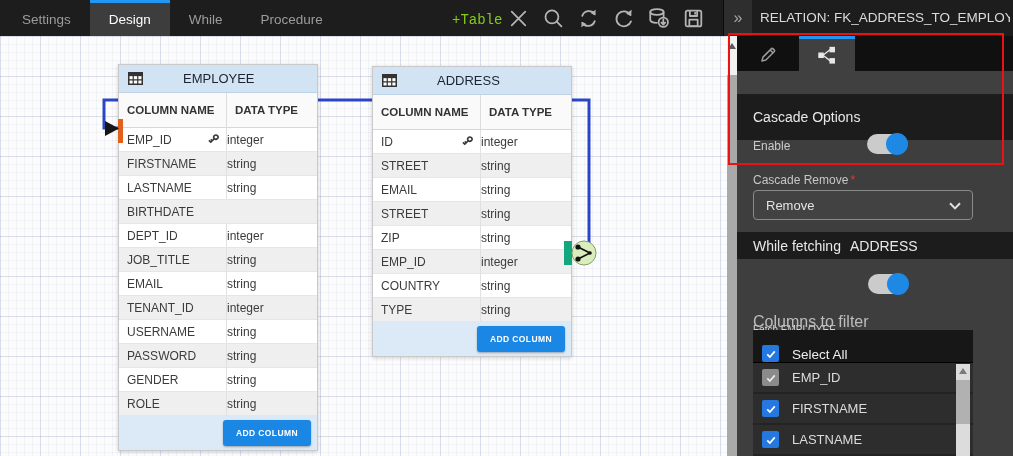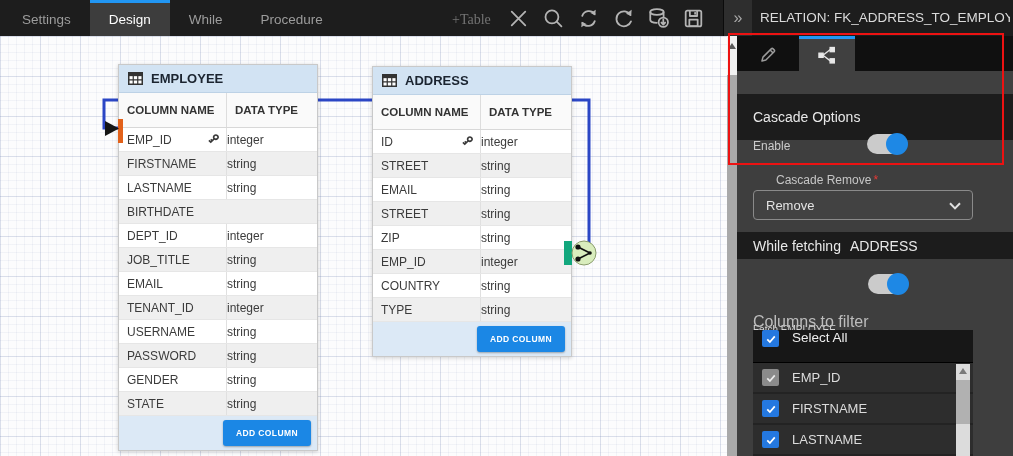--- a/index.html
+++ b/index.html
@@ -6,22 +6,22 @@
   html,body { width:1013px; height:456px; overflow:hidden; background:#fff;
     font-family:"Liberation Sans", sans-serif; }
   #stage { position:absolute; left:0; top:0; width:1013px; height:456px; overflow:hidden; }
 
   
   .topbar { position:absolute; left:0; top:0; width:1013px; height:36px; background:#1d1d1d; z-index:6; }
   .nav-tabs { position:absolute; left:3px; top:0; height:36px; display:flex; }
   .nav-tab { height:36px; line-height:33px; padding:0 19px; font-size:13.5px; color:#9c9c9c;
     border-top:3px solid transparent; cursor:pointer; }
   .nav-tab.active { background:#3d3d3d; color:#ffffff; border-top-color:#2196f3; }
-  .add-table { position:absolute; left:452px; top:0; height:40px; line-height:36px; color:#737373;
-    font-size:14px; background:none; border:none; cursor:pointer; font-family:Liberation Serif, serif; }
+  .add-table { position:absolute; left:452px; top:0; height:40px; line-height:36px; color:#84cc16;
+    font-size:14px; background:none; border:none; cursor:pointer; font-family:Liberation Mono, monospace; }
   .tool-icons { position:absolute; left:505px; top:5px; display:flex; gap:8px; }
   .icon-btn { width:27px; height:27px; background:none; border:none; padding:1px; cursor:pointer; }
   .icon-btn svg { width:100%; height:100%; stroke:#b4b4b4; fill:none; stroke-width:1.7;
     stroke-linecap:round; stroke-linejoin:round; }
   .collapse-btn { position:absolute; left:723px; top:0; width:29px; height:36px; background:#2e2e2e;
     border:none; border-left:1px solid #0b0b0b; color:#a8a8a8; font-size:16px; line-height:34px;
     text-align:center; cursor:pointer; }
   .panel-title { position:absolute; left:760px; top:0; height:36px; line-height:36px; color:#dadada;
     font-size:13.5px; width:250px; overflow:hidden; white-space:nowrap; }
 
@@ -35,21 +35,21 @@
     background-size:40px 40px, 40px 40px, 8px 8px, 8px 8px; }
   .wire-svg, .overlay-svg { position:absolute; left:0; top:0; width:727px; height:420px; pointer-events:none; }
   .wire-svg { z-index:1; } .overlay-svg { z-index:4; }
 
   .db-table { position:absolute; width:200px; background:#ffffff; border:1px solid #c9c9c9;
     box-shadow:0 1px 4px rgba(0,0,0,.18); z-index:2; }
   #tbl-employee { left:118px; top:28px; }
   #tbl-address  { left:372px; top:30px; }
   .tbl-header { height:28px; background:#d2e3f3; display:flex; align-items:center; padding:0 9px;
     gap:8px; border-bottom:1px solid #bdd2e6; cursor:move; }
-  .tbl-title { font-size:13px; font-weight:bold; color:#1b2430; }
+  .tbl-title { font-size:13px; font-weight:normal; color:#1b2430;margin-left:32px; }
   .tbl-colhead { display:flex; height:35px; background:#fafafa; border-bottom:1px solid #d8d8d8;
     font-size:11.5px; font-weight:bold; color:#333; align-items:center; }
   .hd-name { width:107px; padding-left:8px; }
   .hd-type { flex:1; padding-left:8px; border-left:1px solid #dddddd; height:100%;
     display:flex; align-items:center; }
   .trow { display:flex; height:24px; font-size:12px; color:#3b3b3b; align-items:center;
     border-bottom:1px solid #e6e6e6; background:#ffffff; cursor:pointer; }
   .trow.alt { background:#efefef; }
   .cell-name { width:107px; padding:0 6px 0 8px; display:flex; align-items:center;
     justify-content:space-between; }
@@ -82,38 +82,38 @@
   .ptab-strip { position:absolute; left:0; top:35px; width:276px; height:23px; background:#404040; }
 
   .section-head { position:absolute; left:0; width:276px; background:#1c1c1c; color:#e8e8e8;
     font-size:14px; display:flex; align-items:center; padding-left:16px; }
   #cascade-head { top:58px; height:46px; }
   #fetch-head   { top:196px; height:27px; }
   #fetch-head .tbl-ref { margin-left:9px; }
 
   .field-label { position:absolute; font-size:12px; color:#cbcbcb; }
   #enable-label { left:16px; top:103px; }
-  #remove-label { left:16px; top:137px; color:#c6c6c6;margin-left:23px; }
+  #remove-label { left:16px; top:137px; color:#c6c6c6; }
   #remove-label .req { color:#e53935; margin-left:2px; }
   #fetchemp-label { left:16px; top:245px; font-size:10px; color:#d4d4d4;margin-top:43px; }
   #colfilter-label { left:16px; top:277px; font-size:16px; color:#bdbdbd; }
 
   .toggle { position:absolute; width:40px; height:20px; cursor:pointer; }
   #toggle-enable { left:130px; top:98px; }
   #toggle-fetch  { left:131px; top:238px; }
   .toggle .track { position:absolute; left:0; top:0; width:40px; height:20px; border-radius:10px; background:#cbcbcb; }
   .toggle .thumb { position:absolute; right:-1px; top:-1px; width:22px; height:22px; border-radius:50%; background:#1e88e5; }
 
   .select-box { position:absolute; left:16px; top:154px; width:220px; height:30px; background:#424242;
     border:1px solid #8a8a8a; border-radius:4px; display:flex; align-items:center; padding-left:12px;
     font-size:13px; color:#e3e3e3; cursor:pointer; }
   .select-box svg { position:absolute; right:11px; top:11px; width:12px; height:8px; }
 
   .filter-list { position:absolute; left:16px; top:294px; width:220px; height:126px; overflow:hidden; }
-  .select-all-row { height:33px; background:#171717; display:flex; align-items:flex-start; padding-left:9px;
+  .select-all-row { height:33px; background:#171717; display:flex; align-items:flex-end; padding-left:9px;
     border-bottom:1px solid #000; cursor:pointer; }
   .select-all-row .lbl { margin-left:13px; font-size:13.5px; color:#eeeeee; }
   .filter-item { height:31px; background:#2d2d2d; display:flex; align-items:center; padding-left:9px;
     border-bottom:2px solid #232323; font-size:13px; color:#dcdcdc; cursor:pointer; }
   .filter-item .lbl { margin-left:13px; }
   .cbx { width:17px; height:17px; border-radius:2px; background:#2478e0; display:flex;
     align-items:center; justify-content:center; flex:0 0 auto; cursor:pointer; }
   .cbx.disabled { background:#969696; opacity:.9; }
   .cbx svg { width:12px; height:12px; }
 
@@ -271,21 +271,21 @@
             <div class="cell-type">string</div>
           </div>
           <div class="trow">
             <div class="cell-name">
               <span>GENDER</span>
             </div>
             <div class="cell-type">string</div>
           </div>
           <div class="trow alt">
             <div class="cell-name">
-              <span>STATE</span>
+              <span>ROLE</span>
             </div>
             <div class="cell-type">string</div>
           </div>
         </div>
       <div class="tbl-footer">
         <button class="add-col-btn">ADD COLUMN</button>
       </div>
     </div>
 
     <div class="db-table" id="tbl-address">

